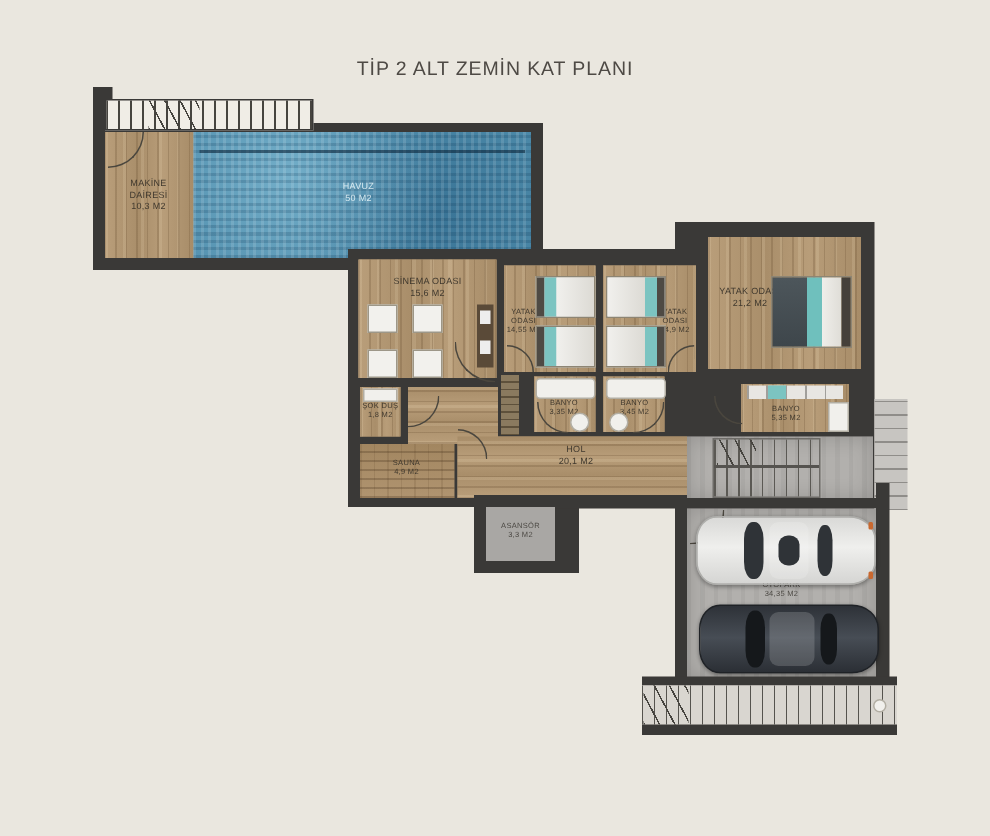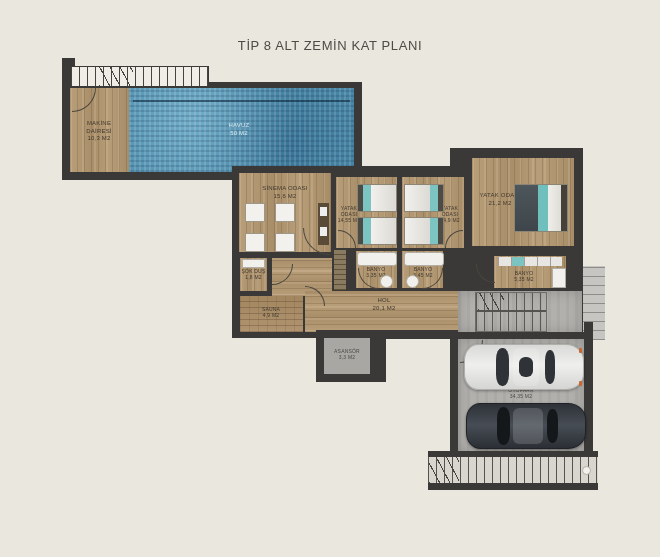--- a/index.html
+++ b/index.html
@@ -80,21 +80,21 @@
   .win{position:absolute;background:#2f3337;border-radius:45%/30%;}
   .win-dk{background:#15181b;}
   .roofhl{position:absolute;background:rgba(255,255,255,.16);border-radius:6px;}
   .tail{position:absolute;width:3px;height:5px;background:#c9682f;border-radius:1px;}
 </style>
 </head>
 <body>
 
 <div class="canvas">
 
-  <div class="title">TİP 8 ALT ZEMİN KAT PLANI</div>
+  <div class="title">TİP 2 ALT ZEMİN KAT PLANI</div>
 
   <div class="wall" style="left:62px;top:58px;width:13px;height:14px;"></div>
   <div class="wall" style="left:62px;top:64px;width:8px;height:116px;"></div>
   <div class="wall" style="left:129px;top:82px;width:233px;height:6px;"></div>
   <div class="wall" style="left:354px;top:82px;width:8px;height:98px;"></div>
   <div class="wall" style="left:62px;top:172px;width:300px;height:8px;"></div>
   <div class="wall" style="left:70px;top:85px;width:137px;height:3px;"></div>
 
   <div class="abs hatch" style="left:70px;top:66px;width:137px;height:19px;">
     <div class="abs diag" style="left:28px;top:0;width:34px;height:19px;"></div>

